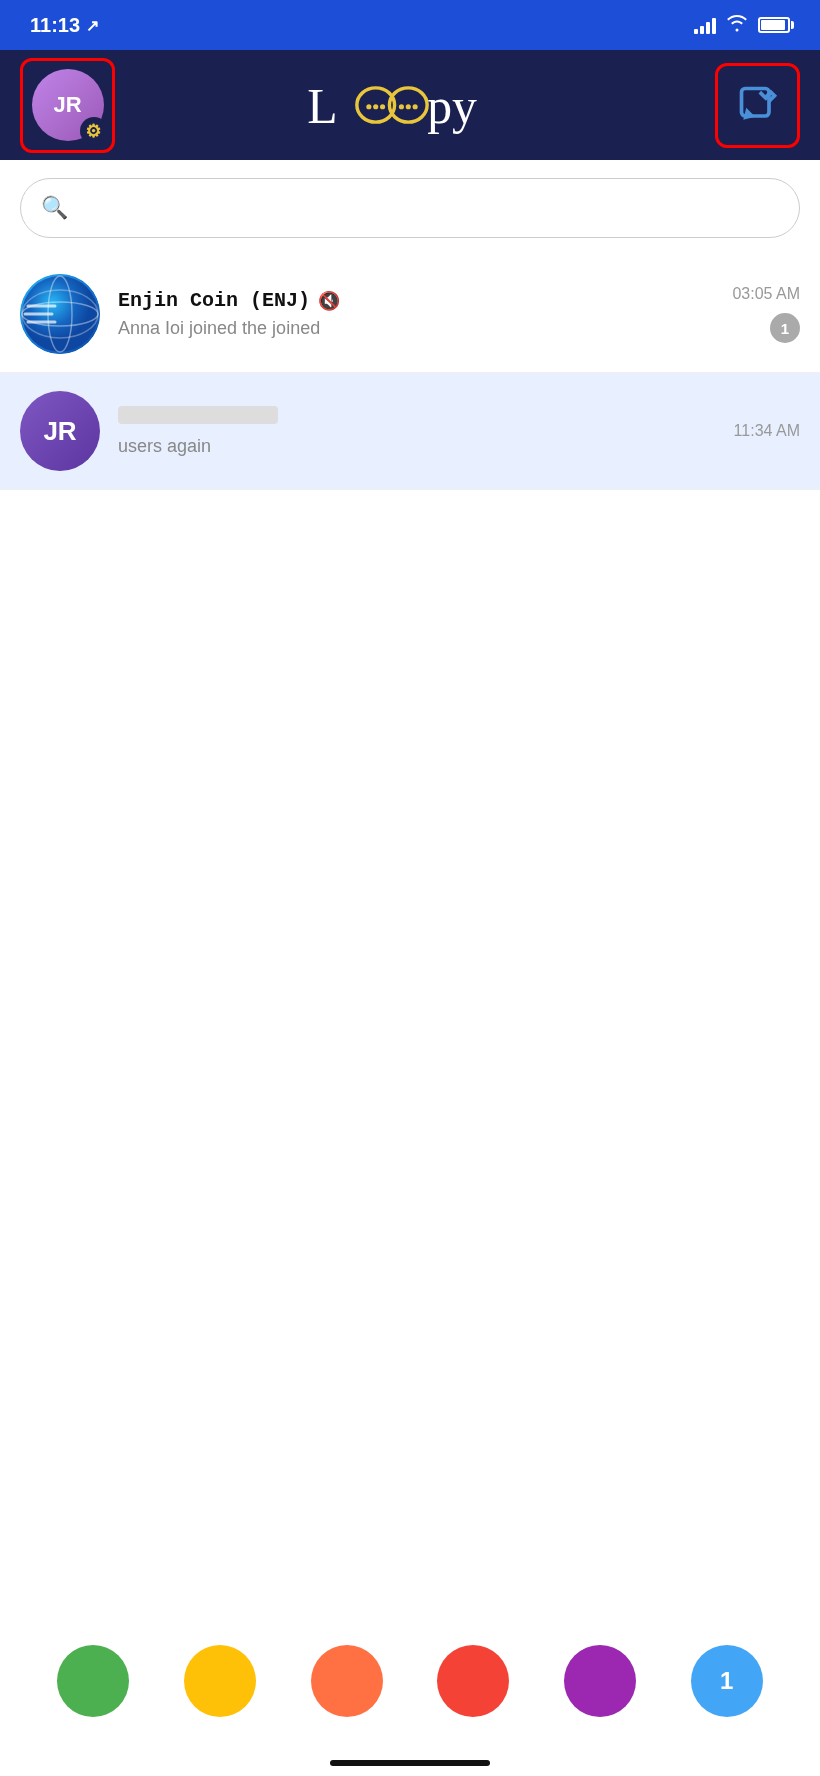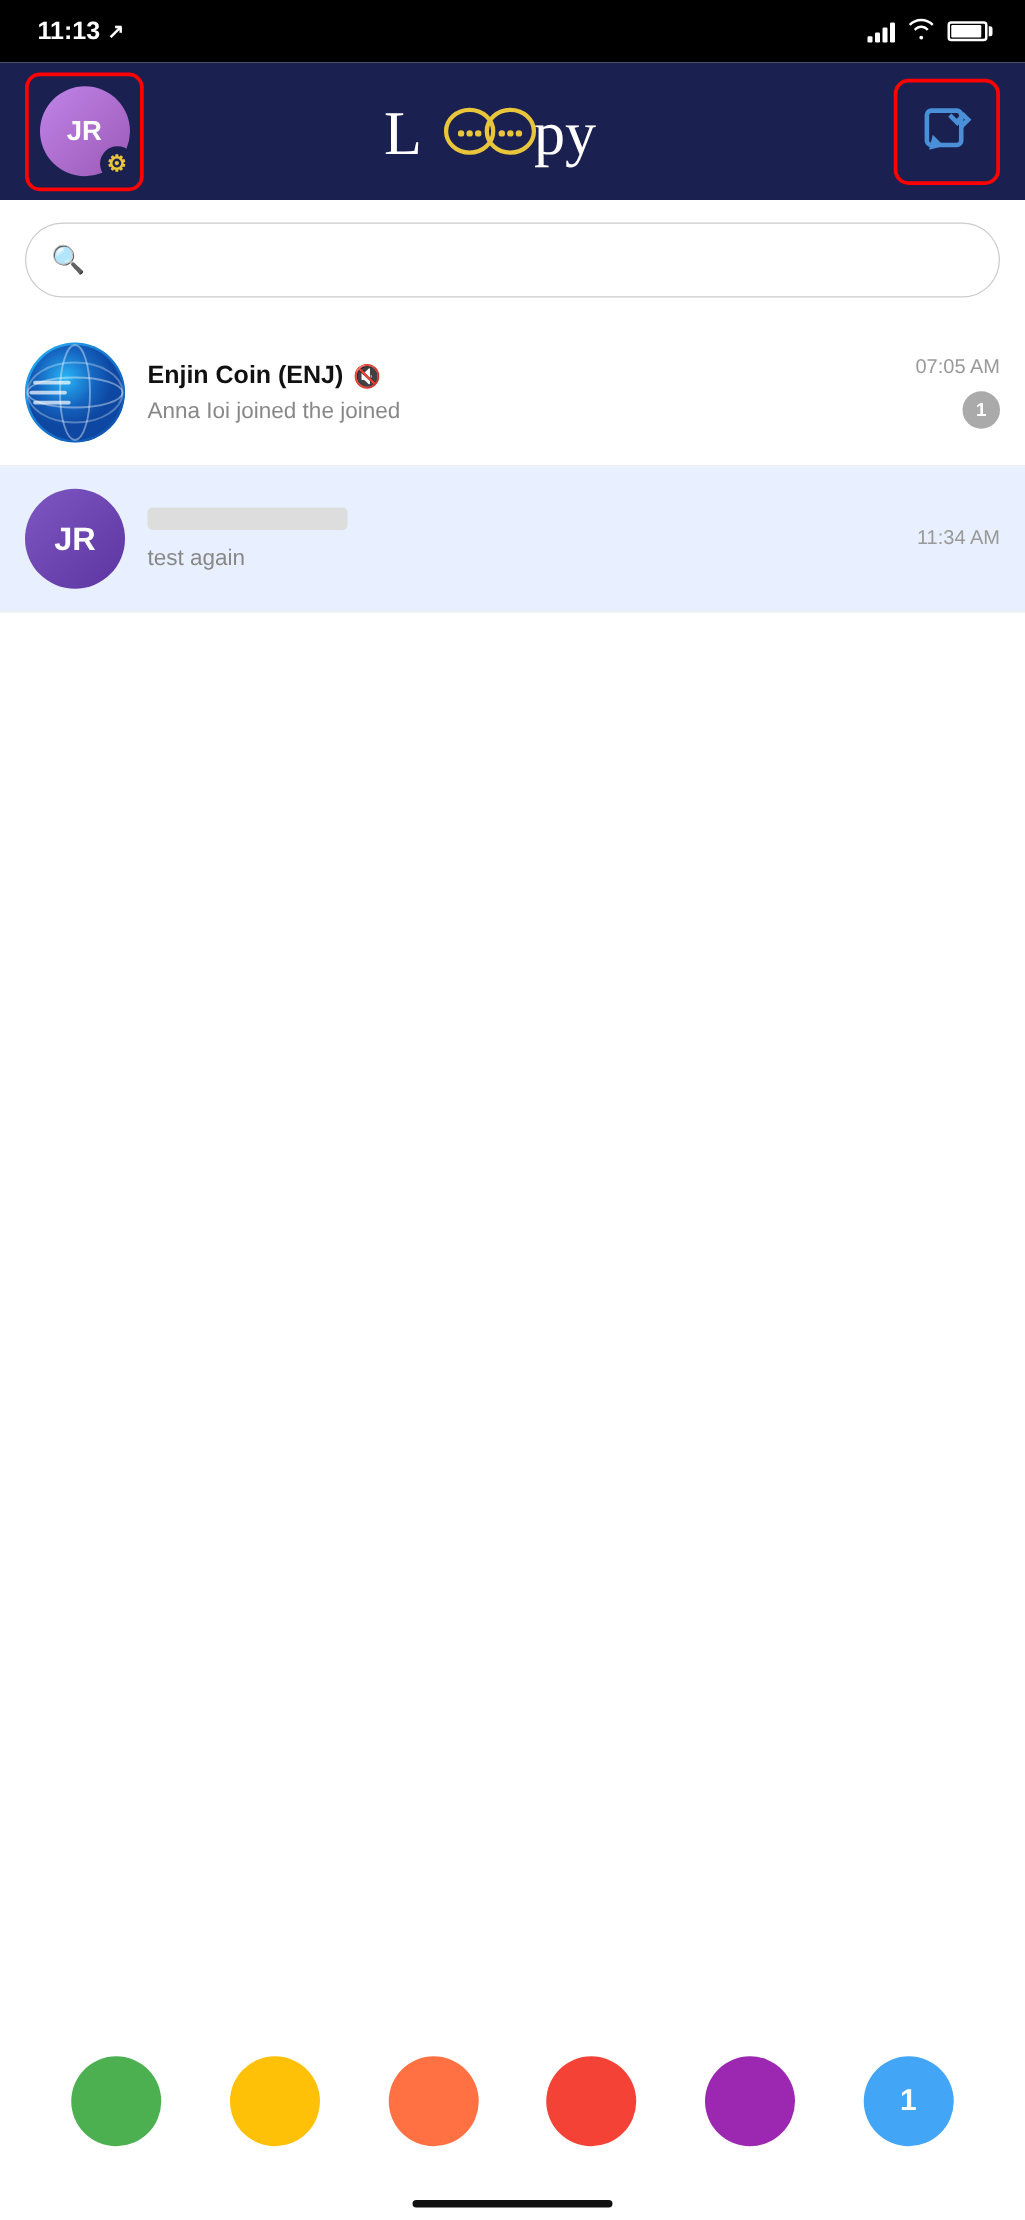--- a/index.html
+++ b/index.html
@@ -8,21 +8,21 @@
       width: 820px;
       height: 1776px;
       background: #ffffff;
       font-family: -apple-system, BlinkMacSystemFont, 'Helvetica Neue', Arial, sans-serif;
       overflow: hidden;
       position: relative;
     }
 
     
     .status-bar {
-      background: #000000;
+      background: #1d4ed8;
       height: 50px;
       display: flex;
       align-items: center;
       justify-content: space-between;
       padding: 0 30px;
       color: white;
     }
     .status-time {
       font-size: 20px;
       font-weight: 600;
@@ -237,20 +237,21 @@
     .chat-name-row {
       display: flex;
       align-items: center;
       gap: 8px;
       margin-bottom: 6px;
     }
     .chat-name {
       font-size: 20px;
       font-weight: 700;
       color: #111;
+      font-family: Liberation Mono, monospace;
     }
     .mute-icon {
       color: #888;
       font-size: 18px;
     }
     .chat-preview {
       font-size: 18px;
       color: #888;
       white-space: nowrap;
       overflow: hidden;
@@ -433,35 +434,35 @@
       </div>
     </div>
     <div class="chat-content">
       <div class="chat-name-row">
         <span class="chat-name">Enjin Coin (ENJ)</span>
         <span class="mute-icon">🔇</span>
       </div>
       <span class="chat-preview">Anna Ioi joined the joined</span>
     </div>
     <div class="chat-meta">
-      <span class="chat-time">07:05 AM</span>
+      <span class="chat-time">03:05 AM</span>
       <div class="unread-badge">1</div>
     </div>
   </div>
 
   <div class="chat-item selected">
     <div class="chat-avatar jr-avatar" style="display:flex;align-items:center;justify-content:center;background:linear-gradient(135deg,#7e57c2,#5c35a0);color:white;font-size:26px;font-weight:700;">
       JR
     </div>
     <div class="chat-content">
       <div class="chat-name-row">
 
         <div class="chat-preview-blur"></div>
       </div>
-      <span class="chat-preview">test again</span>
+      <span class="chat-preview">users again</span>
     </div>
     <div class="chat-meta">
       <span class="chat-time">11:34 AM</span>
     </div>
   </div>
 </div>
 
 <div class="bottom-bar">
   <div class="tab-dot green"></div>
   <div class="tab-dot yellow"></div>

